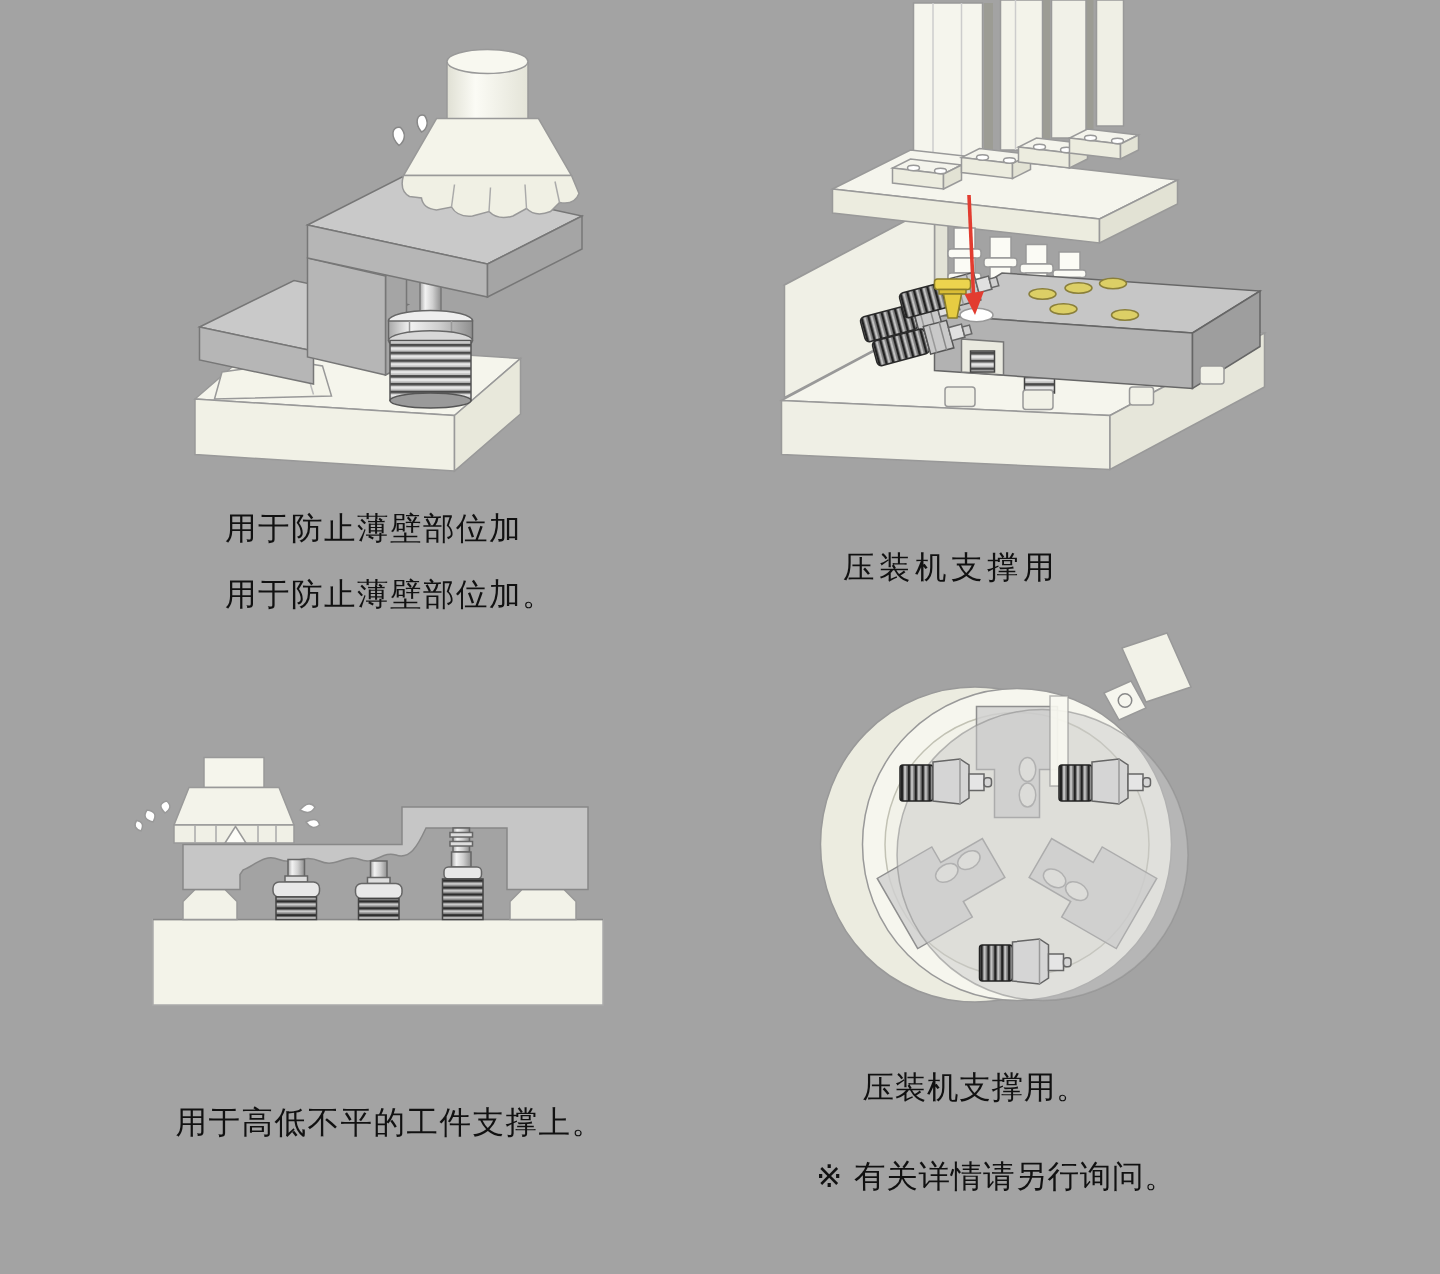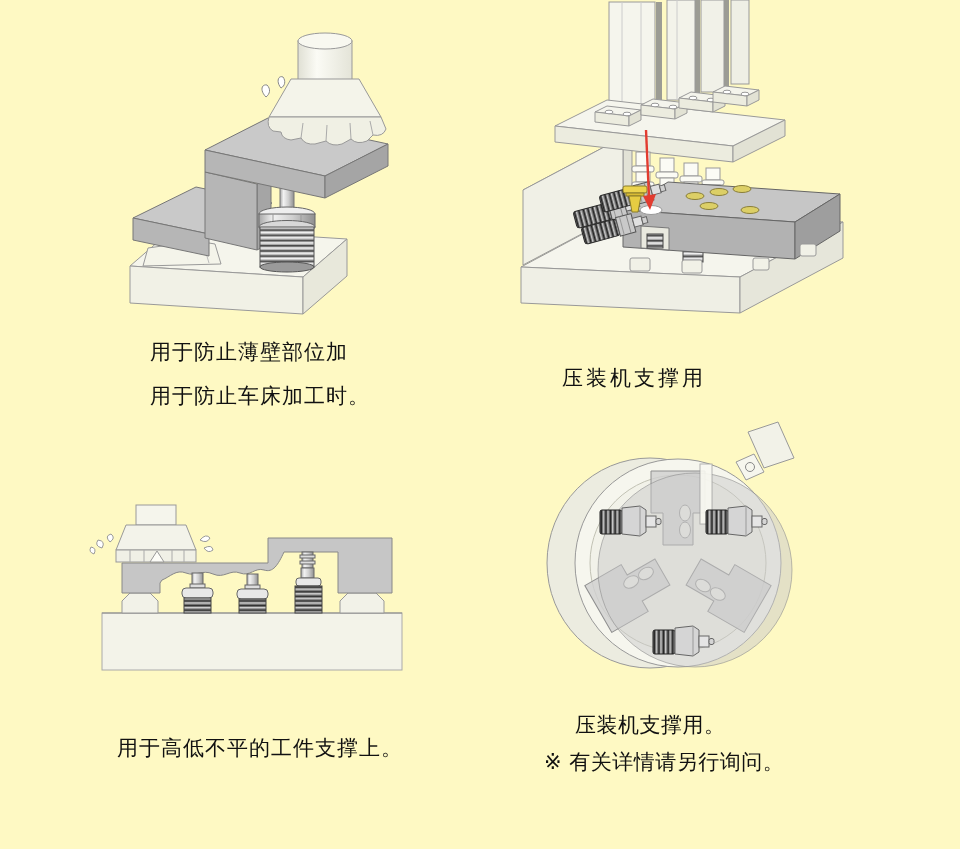--- a/index.html
+++ b/index.html
@@ -1,16 +1,16 @@
 <!DOCTYPE html>
 <html><head>
 <meta charset="utf-8">
 <style>
   html,body{margin:0;padding:0;background:#ffffff;}
-  .page{position:relative;width:960px;height:849px;background:#fef9c3;overflow:hidden;
+  .page{position:relative;width:960px;height:849px;background:#a3a3a3;overflow:hidden;
         font-family:"DejaVu Sans","Liberation Sans",sans-serif;}
   .fig{position:absolute;}
   .cap{position:absolute;font-size:21px;color:#111111;letter-spacing:1px;white-space:nowrap;}
   .cap div{white-space:nowrap;}
   svg{shape-rendering:geometricPrecision;}
 </style>
 </head>
 <body>
 
 <div class="page">
@@ -335,32 +335,32 @@
     </g>
     <g stroke="#999" stroke-width="1">
       <polygon points="208,12 238,2 254,38 224,48" fill="#f2f2e8"></polygon>
       <polygon points="196,42 214,34 224,52 206,60" fill="#f6f6ee"></polygon>
       <circle cx="210" cy="47" r="4.5" fill="#f6f6ee" stroke="#888"></circle>
     </g>
   </svg>
 
   <div class="cap" style="left:150px;top:330px;line-height:44px">
     <div>用于防止薄壁部位加</div>
-    <div>用于防止车床加工时。</div>
+    <div>用于防止薄壁部位加。</div>
   </div>
 
   <div class="cap" style="left:562px;top:364px;letter-spacing:3px">
     <div>压装机支撑用</div>
   </div>
 
   <div class="cap" style="left:117px;top:734px">
     <div>用于高低不平的工件支撑上。</div>
   </div>
 
   <div class="cap" style="left:575px;top:710px;line-height:30px;letter-spacing:0.5px">
     <div>压装机支撑用。</div>
   </div>
 
-  <div class="cap" style="left:544px;top:748px;letter-spacing:0.5px">
+  <div class="cap" style="left:544px;top:770px;letter-spacing:0.5px">
     <div>※ 有关详情请另行询问。</div>
   </div>
 
 </div>
 
 </body></html>

